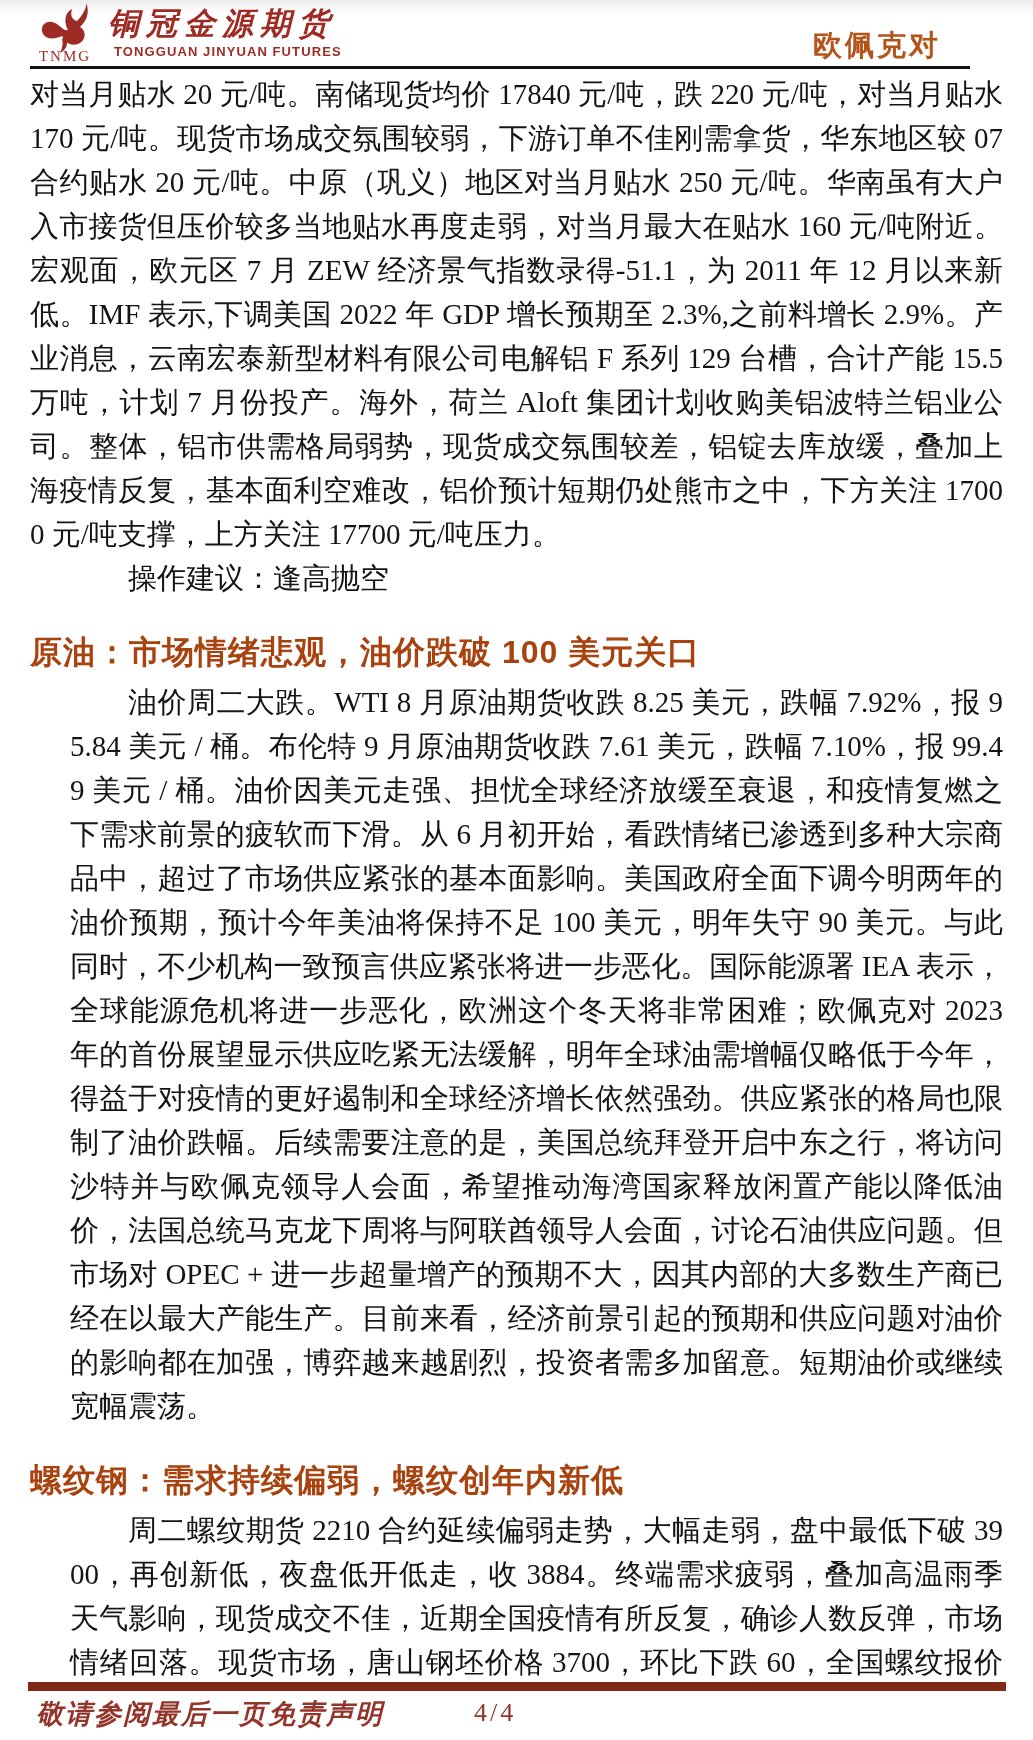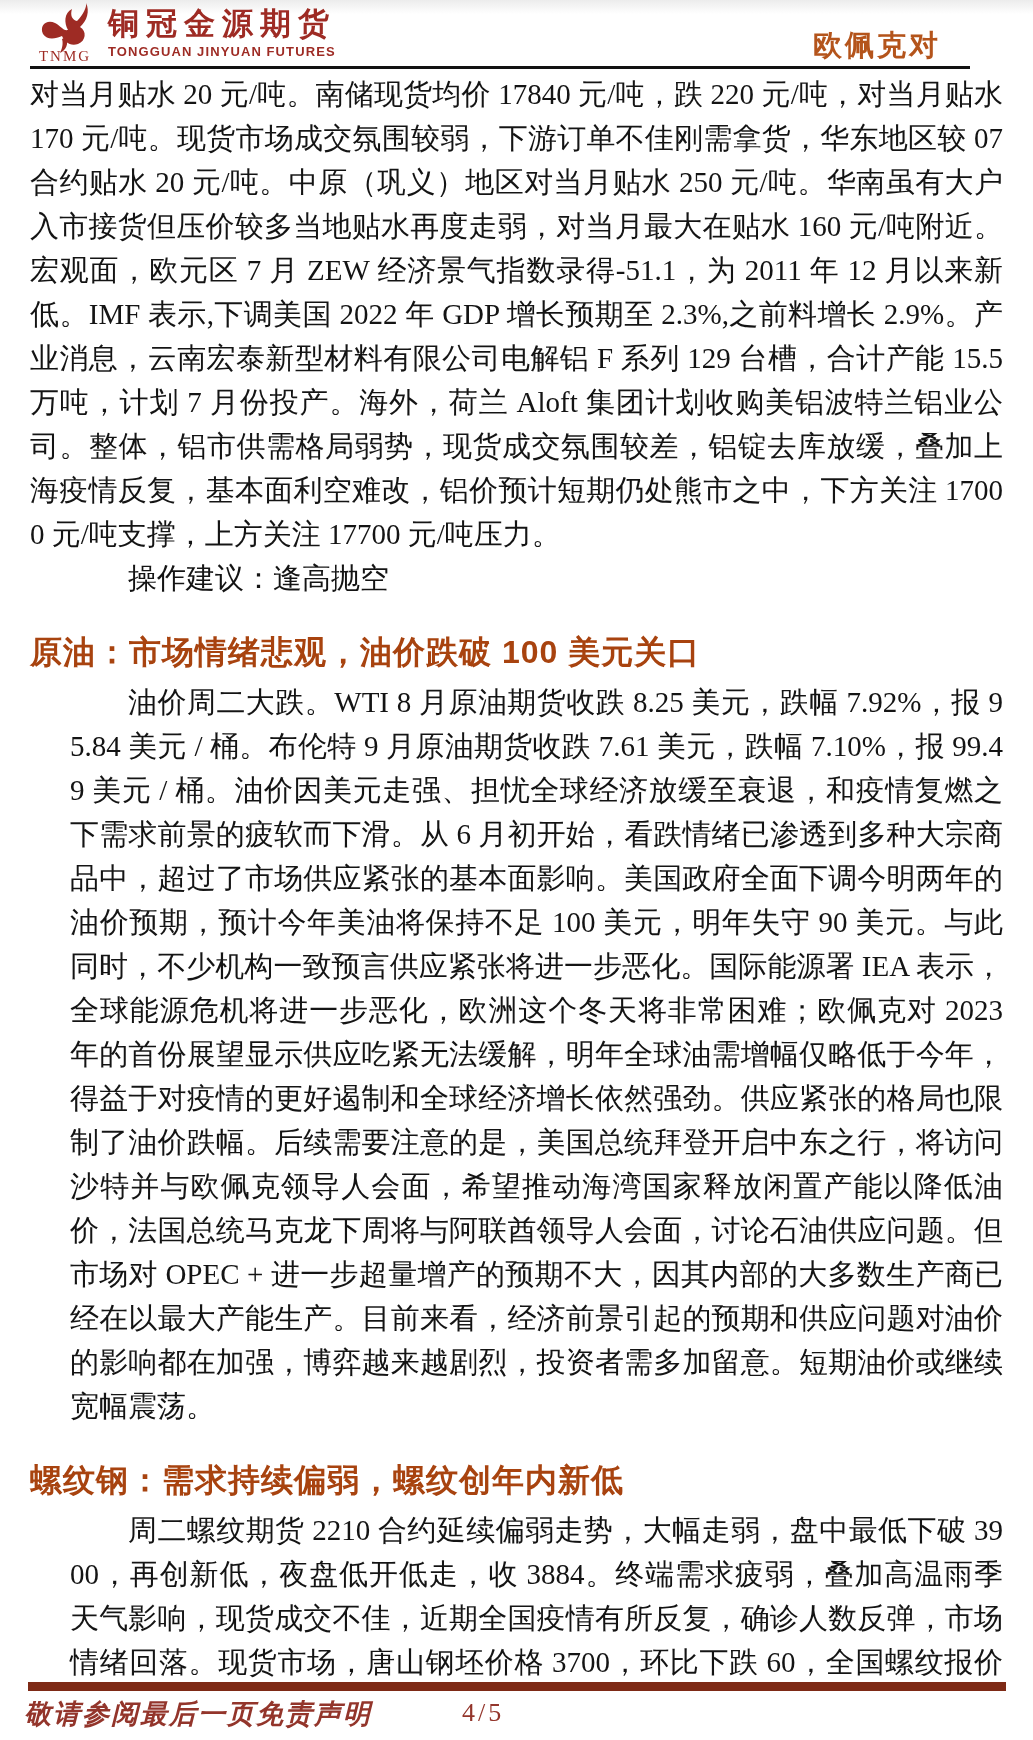--- a/index.html
+++ b/index.html
@@ -15,22 +15,22 @@
     content:""; position:absolute; left:0; top:0; right:0; height:14px;
     background:linear-gradient(#ececec, rgba(255,255,255,0)); pointer-events:none;
   }
 
   
   .logo { position:absolute; left:34px; top:2px; display:flex; align-items:flex-start; gap:12px; }
   .logo-mark-col { display:flex; flex-direction:column; align-items:center; width:62px; }
   .logo-mark-col svg { display:block; }
   .tnmg { font-size:15px; color:var(--color-brand_red,#9e2b24); letter-spacing:2px; margin-top:-6px; font-family:"Liberation Serif",serif; }
   .logo-text { padding-top:6px; }
-  .logo-cn { font-size:31px; font-weight:bold; color:var(--color-brand_red,#9e2b24); letter-spacing:7px; line-height:1.05; }
-  .logo-en { font-size:13px; font-weight:bold; color:var(--color-brand_red,#9e2b24); letter-spacing:1.1px; margin-top:3px; font-family:"Liberation Sans","DejaVu Sans",sans-serif; }
+  .logo-cn { font-size:31px; font-weight:bold; color:var(--color-brand_red,#9e2b24); letter-spacing:7px; line-height:1.05; font-style:italic; }
+  .logo-en { font-size:13px; font-weight:bold; color:var(--color-brand_red,#9e2b24); letter-spacing:1.1px; margin-top:3px; font-family:"Liberation Sans","DejaVu Sans",sans-serif;margin-left:6px; }
   .report-type {
     position:absolute; right:92px; top:26px;
     font-size:29px; font-weight:bold; color:var(--color-report_title,#b4541b);
     font-family:"Liberation Sans","DejaVu Sans",sans-serif; letter-spacing:3px;
   }
   .header-rule { position:absolute; left:30px; top:66px; width:940px; height:3px; background:var(--color-header_rule,#111); }
 
   
   main { position:absolute; left:30px; top:72px; width:973px; }
   .body-p {
@@ -39,21 +39,21 @@
   }
   .indent { text-indent:2em;margin-left:40px; }
   .section-heading {
     margin:30px 0 6px 0; font-size:32px; line-height:44px; font-weight:bold;
     color:var(--color-section_heading,#a8430f);
     font-family:"Liberation Sans","DejaVu Sans",sans-serif; letter-spacing:1px;
   }
 
   
   .footer-rule { position:absolute; left:28px; top:1682px; width:978px; height:9px; background:var(--color-footer_rule,#7e2a16); z-index:3; }
-  .footer-row { position:absolute; left:24px; top:1696px; width:940px; height:40px; z-index:3; background:transparent; }
+  .footer-row { position:absolute; left:36px; top:1696px; width:940px; height:40px; z-index:3; background:transparent; }
   .disclaimer {
     font-style:italic; font-weight:bold; font-size:27px; letter-spacing:2px;
     color:var(--color-footer_text,#93352b);
   }
   .page-num { position:absolute; left:438px; top:2px; font-size:26px; letter-spacing:3px; color:var(--color-footer_text,#93352b); }
 
   
   .footer-mask { position:absolute; left:0; top:1691px; width:1033px; height:49px; background:#fff; z-index:2; }
 </style>
 </head>
@@ -89,16 +89,16 @@
     <p class="body-p indent">油价周二大跌。WTI 8 月原油期货收跌 8.25 美元，跌幅 7.92%，报 95.84 美元 / 桶。布伦特 9 月原油期货收跌 7.61 美元，跌幅 7.10%，报 99.49 美元 / 桶。油价因美元走强、担忧全球经济放缓至衰退，和疫情复燃之下需求前景的疲软而下滑。从 6 月初开始，看跌情绪已渗透到多种大宗商品中，超过了市场供应紧张的基本面影响。美国政府全面下调今明两年的油价预期，预计今年美油将保持不足 100 美元，明年失守 90 美元。与此同时，不少机构一致预言供应紧张将进一步恶化。国际能源署 IEA 表示，全球能源危机将进一步恶化，欧洲这个冬天将非常困难；欧佩克对 2023 年的首份展望显示供应吃紧无法缓解，明年全球油需增幅仅略低于今年，得益于对疫情的更好遏制和全球经济增长依然强劲。供应紧张的格局也限制了油价跌幅。后续需要注意的是，美国总统拜登开启中东之行，将访问沙特并与欧佩克领导人会面，希望推动海湾国家释放闲置产能以降低油价，法国总统马克龙下周将与阿联酋领导人会面，讨论石油供应问题。但市场对 OPEC + 进一步超量增产的预期不大，因其内部的大多数生产商已经在以最大产能生产。目前来看，经济前景引起的预期和供应问题对油价的影响都在加强，博弈越来越剧烈，投资者需多加留意。短期油价或继续宽幅震荡。</p>
 
     <h2 class="section-heading">螺纹钢：需求持续偏弱，螺纹创年内新低</h2>
     <p class="body-p indent">周二螺纹期货 2210 合约延续偏弱走势，大幅走弱，盘中最低下破 3900，再创新低，夜盘低开低走，收 3884。终端需求疲弱，叠加高温雨季天气影响，现货成交不佳，近期全国疫情有所反复，确诊人数反弹，市场情绪回落。现货市场，唐山钢坯价格 3700，环比下跌 60，全国螺纹报价 4139，环比下跌 41。宏观方面，发改委印发“十四五”新型城镇化实施方案的通知，通知指出，完善城市住房体系。坚持房子是用来住的、不是用来炒的定位，建立多主体供给、多渠道保障、租购并举的住房制度，夯实城市政府主体责任，稳地价、稳房价、稳预期。建立住房和土地联动机制，实施房地产金融审慎管理制度，支持合理自住需求，遏制投资投机性需求。改革完善住房公积金制度，健全缴存、使用、管理和运行机制。产业</p>
   </main>
 
   <div class="footer-mask"></div>
   <div class="footer-rule"></div>
   <div class="footer-row">
     <span class="disclaimer">敬请参阅最后一页免责声明</span>
-    <span class="page-num">4/5</span>
+    <span class="page-num">4/4</span>
   </div>
 
 </div>
 
 </body></html>

